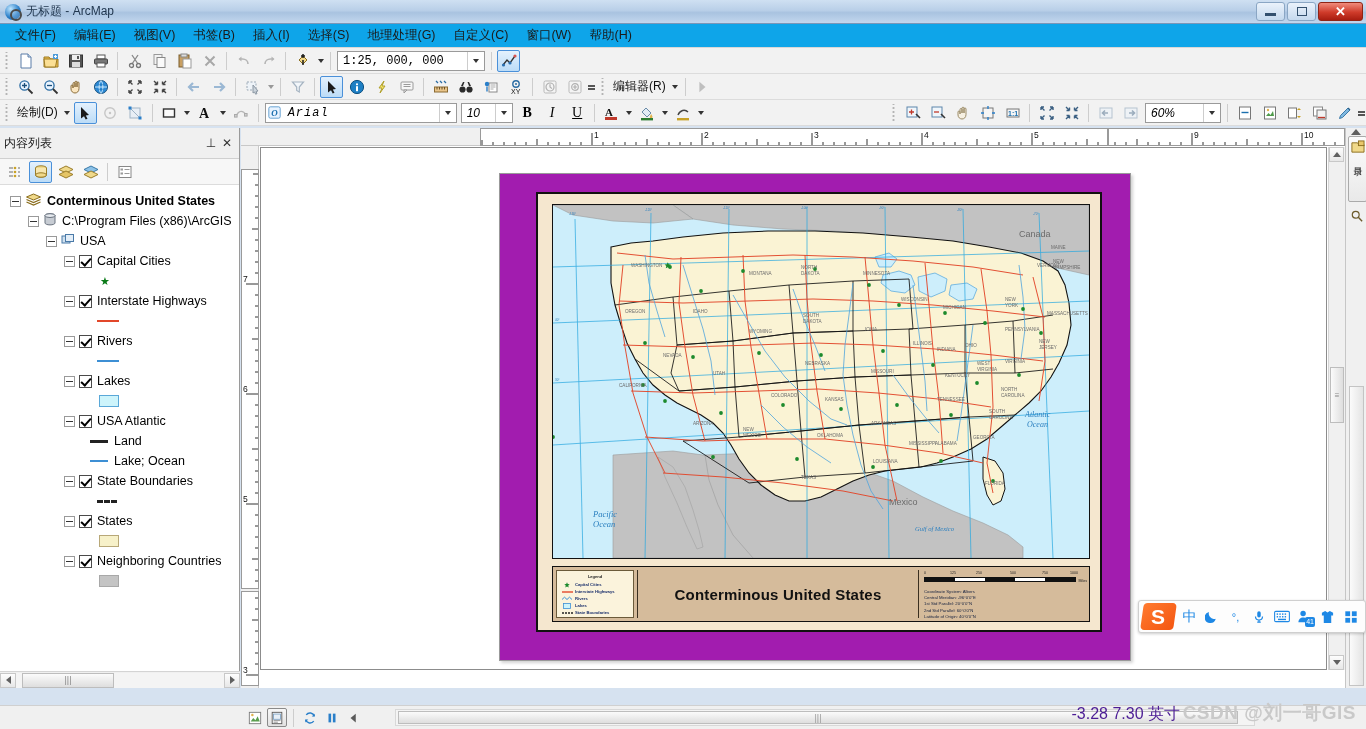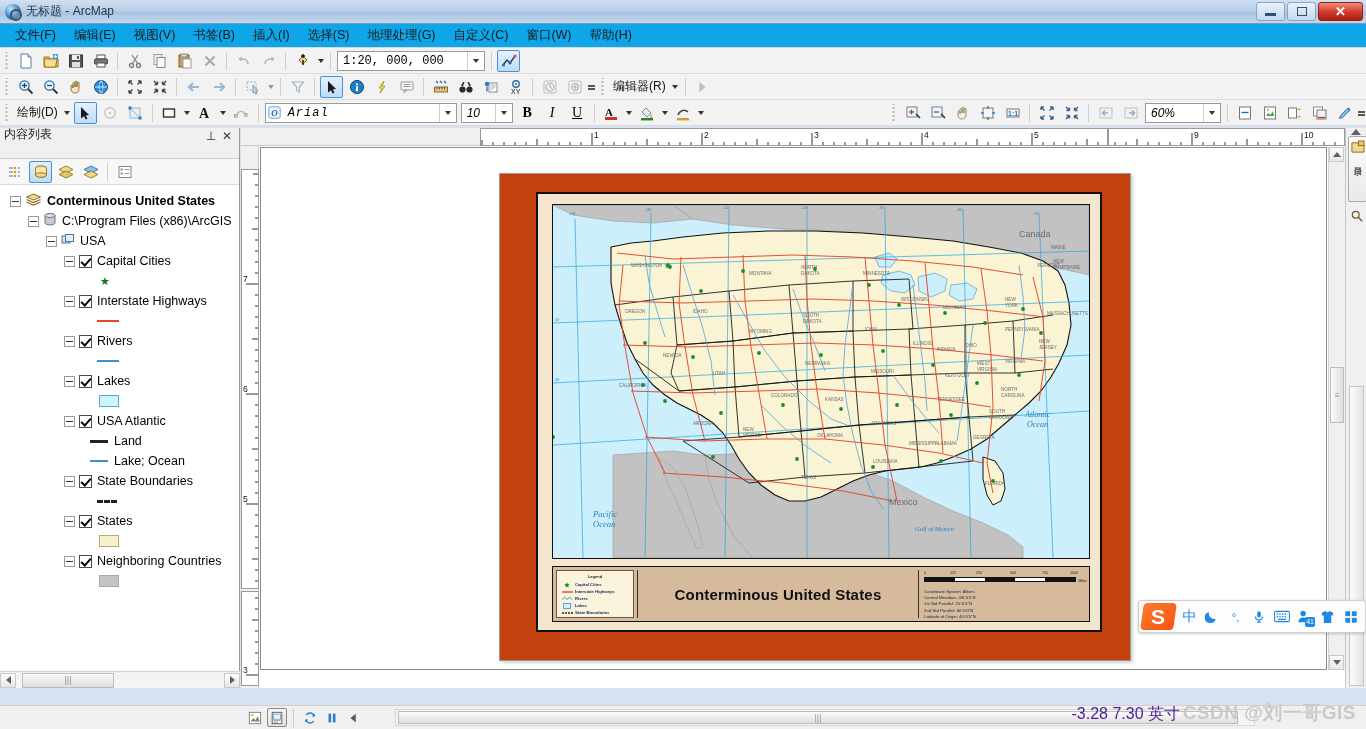--- a/index.html
+++ b/index.html
@@ -98,21 +98,21 @@
   .overflow { width: 9px; height: 22px; display:flex; flex-direction:column; align-items:center; justify-content:center; flex:none; }
   .overflow .bar { width: 7px; height: 2px; background: #555; margin-top: 1px; }
 
   
   .toc {
     position: absolute; top: 128px; left: 0; width: 240px; height: 560px;
     background: #fff; border-right: 1px solid #9a9a9a;
   }
   .toc-header {
     height: 20px; background: #f0f0f0; border-bottom: 1px solid #d0d0d0;
-    display: flex; align-items: flex-end; padding: 15px 4px; font-size: 12px; color: #1a1a1a;
+    display: flex; align-items: center; padding: 15px 4px; font-size: 12px; color: #1a1a1a;
   }
   .toc-header .spacer { flex: 1; }
   .toc-pin, .toc-close { width: 16px; text-align: center; font-size: 12px; color: #333; }
   .toc-toolbar {
     height: 26px; background: #f7f7f7; border-bottom: 1px solid #dcdcdc;
     display: flex; align-items: center; padding-left: 3px;
   }
   .toc-tree { padding: 6px 0 0 4px; font-size: 12.5px; color: #000; overflow: hidden; height: 492px; }
   .tnode { display: flex; align-items: center; height: 20px; white-space: nowrap; }
   .expander {
@@ -185,21 +185,21 @@
   .ruler-v .rbox {
     position: absolute; top: 23px; left: 0; width: 18px; height: 420px;
     background: #fff; border: 1px solid #9a9a9a; overflow: hidden;
   }
   .canvas {
     position: absolute; top: 19px; left: 19px; width: 1067px; height: 523px;
     background: #ffffff; border: 1px solid #8c8c8c; overflow: hidden;
   }
   .page {
     position: absolute; left: 238px; top: 25px; width: 632px; height: 488px;
-    background: #c2410c; border: 1px solid #999; box-shadow: 2px 2px 3px rgba(0,0,0,.18);
+    background: #a21caf; border: 1px solid #999; box-shadow: 2px 2px 3px rgba(0,0,0,.18);
   }
   .layout-frame {
     position: absolute; left: 36px; top: 18px; width: 566px; height: 440px;
     background: #f5e7cf; border: 2px solid #111;
   }
   .dataframe {
     position: absolute; left: 14px; top: 10px; width: 538px; height: 355px;
     border: 1px solid #111; overflow: hidden; background: #cdeefb;
   }
   .titleblock {
@@ -437,21 +437,21 @@
           <path d="M9 7v5" stroke="#1a1a1a" stroke-width="1.5"></path>
         </svg>
     </div>
     <div class="tdrop">
         <i class="caret"></i>
       </div>
 
     <div class="tsep"></div>
 
     <div class="combo" style="width:148px">
-      <span class="ctext">1:20, 000, 000</span>
+      <span class="ctext">1:25, 000, 000</span>
       <span class="cbtn">
           <i class="caret"></i>
         </span>
     </div>
 
     <div class="tsep"></div>
 
     <div class="tbtn active">
       <svg width="16" height="16" viewBox="0 0 16 16">
           <path d="M2 12l4-5 3 3 5-7" fill="none" stroke="#333" stroke-width="1.3"></path>

